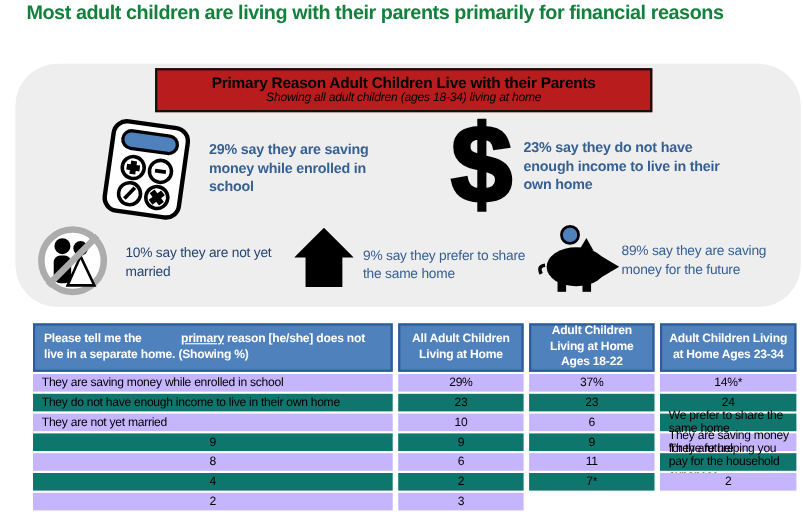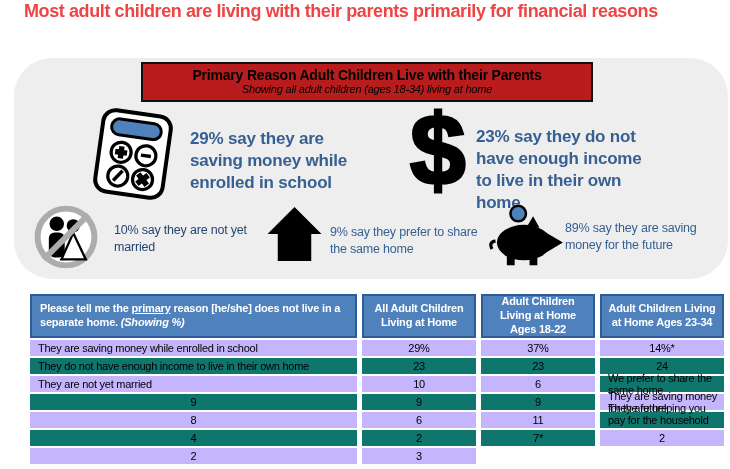--- a/index.html
+++ b/index.html
@@ -1,52 +1,52 @@
 <!DOCTYPE html>
 <html><head>
 <meta charset="utf-8">
 <style>
   html,body{margin:0;padding:0;background:#fff;}
   .slide{position:relative;width:730px;height:469px;background:#fff;overflow:hidden;
          font-family:"Liberation Sans",sans-serif;}
 
   .page-title{position:absolute;left:24px;top:1px;width:706px;font-size:18px;font-weight:bold;
-              color:#ef4444;line-height:1.18;letter-spacing:-0.4px;}
+              color:#15803d;line-height:1.18;letter-spacing:-0.4px;}
 
   .panel{position:absolute;left:14px;top:58px;width:714px;height:221px;background:#EEEEEF;
          border-radius:38px;}
 
   .header-box{position:absolute;left:141px;top:62px;width:452px;background:#b91c1c;
               border:2px solid #101010;text-align:center;padding:3px 16px 5px;z-index:2;box-sizing:border-box;}
   .header-box .box-title{font-size:14px;font-weight:bold;color:#000;letter-spacing:-0.2px;}
   .header-box .box-sub{font-size:11px;font-style:italic;color:#000;letter-spacing:-0.2px;}
 
   .icon-abs{position:absolute;}
   .calc-wrap{left:96px;top:110px;width:74px;height:88px;transform:rotate(8deg);}
   .dollar{left:410px;top:104px;font-size:100px;line-height:0.92;font-weight:bold;color:#000;
           -webkit-text-stroke:3px #000;}
 
-  .stat-lg{position:absolute;font-weight:bold;color:#376092;font-size:17px;line-height:1.3;
+  .stat-lg{position:absolute;font-weight:bold;color:#376092;font-size:13px;line-height:1.3;
            letter-spacing:-0.2px;}
   .stat-29{left:190px;top:128px;width:158px;}
   .stat-23{left:476px;top:126px;width:184px;}
   .stat-sm{position:absolute;font-weight:normal;color:#376092;font-size:12.5px;line-height:1.32;
            letter-spacing:-0.2px;}
   .stat-10{left:114px;top:222px;width:148px;color:#26456F;}
   .stat-9{left:330px;top:224px;width:154px;}
   .stat-8{left:565px;top:220px;width:160px;}
 
   .data-table{position:absolute;left:30px;top:294px;display:grid;
               grid-template-columns:327px 114px 114px 124px;column-gap:5px;row-gap:2px;}
   .th{background:#4F81BD;border:2px solid #2E5C99;color:#fff;font-weight:bold;font-size:11px;
       line-height:1.25;height:44px;box-sizing:border-box;display:flex;align-items:center;
       justify-content:center;text-align:center;padding:2px 6px;letter-spacing:-0.2px;}
   .th.q{justify-content:flex-start;text-align:left;padding-left:8px;display:block;padding-top:6px;}
-  .th .u{text-decoration:underline;}
-  .th .it{font-style:italic;}
+  .th .u{text-decoration:underline;margin-left:33px;}
+  .th .it{}
   .td{height:16px;box-sizing:border-box;font-size:11px;color:#000;display:flex;align-items:center;
       letter-spacing:-0.25px;}
   .td.label{padding-left:8px;}
   .td.val{justify-content:center;}
   .row-odd{background:#c4b5fd;}
   .row-even{background:#0f766e;}
 </style>
 </head>
 <body>
 

